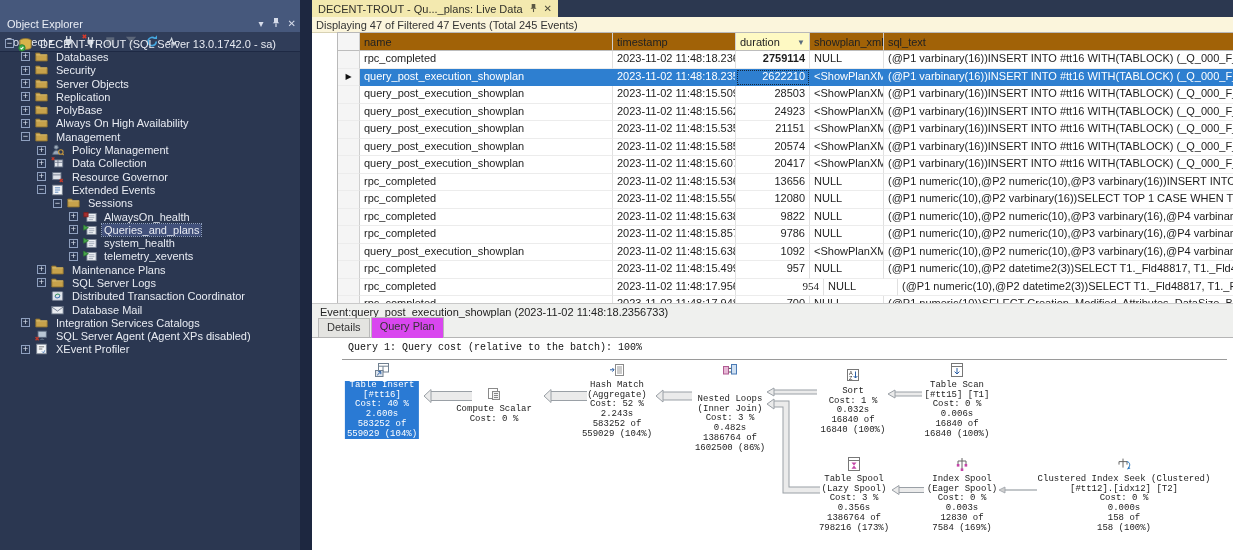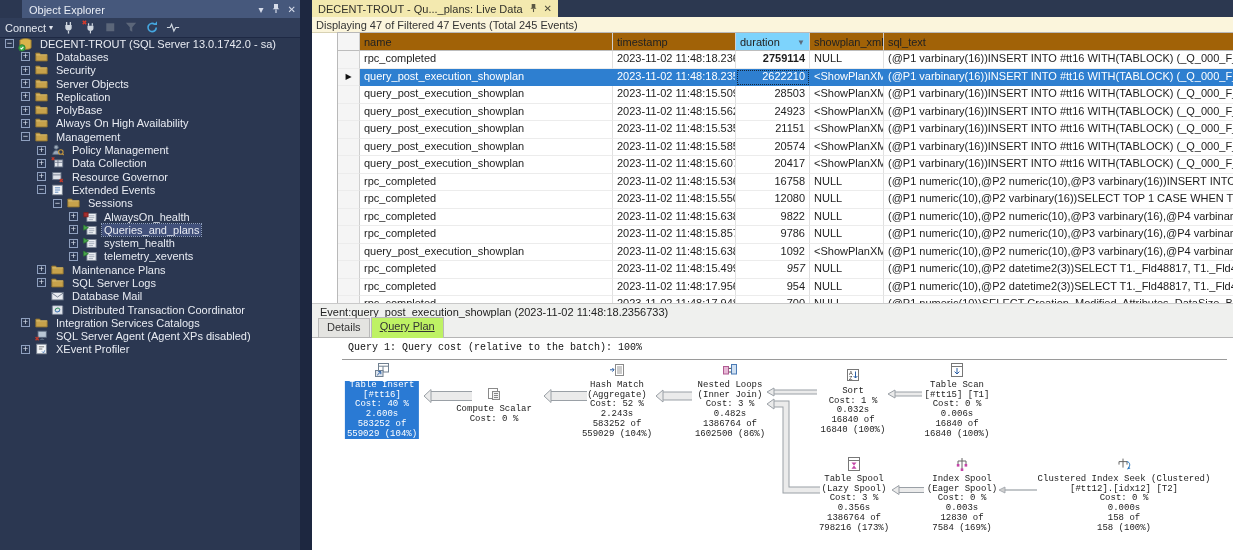--- a/index.html
+++ b/index.html
@@ -1,21 +1,21 @@
 <!DOCTYPE html>
 <html><head>
 <meta charset="utf-8">
 <style>
   html,body{margin:0;padding:0;}
   body{width:1233px;height:550px;overflow:hidden;position:relative;
        font-family:"Liberation Sans",sans-serif;background:#28334e;}
 
   
   #oe-panel{position:absolute;left:0;top:0;width:300px;height:550px;background:#2b3751;}
-  #oe-titlebar{height:16px;background:#46587c;color:#e9edf5;font-size:11px;display:flex;align-items:center;padding:2px 4px 0 7px;margin-left:22px;}
+  #oe-titlebar{height:16px;background:#46587c;color:#e9edf5;font-size:11px;display:flex;align-items:center;padding:16px 4px 0 7px;}
   #oe-titlebar .spacer{flex:1;}
   .tb-ico{color:#d6dcea;font-size:10px;margin-left:7px;cursor:default;line-height:14px;}
   #oe-toolbar{height:19px;background:#303d59;border-bottom:1px solid #1e2944;display:flex;align-items:center;padding:0 5px;color:#e4e8f0;font-size:11px;}
   #oe-toolbar .tool-btn{margin-right:6px;display:flex;align-items:center;}
   #oe-toolbar .connect{margin-right:8px;display:flex;align-items:center;gap:3px;}
   #oe-tree{position:absolute;top:37px;left:0;right:0;bottom:0;overflow:hidden;}
   .tree-row{height:13.3px;display:flex;align-items:center;color:#e8ebf2;font-size:11px;white-space:nowrap;cursor:default;}
   .tree-row .expander{width:9px;height:9px;border:1px solid #8fa0bf;font-size:9px;line-height:7px;text-align:center;color:#dfe6f2;margin-right:4px;box-sizing:border-box;flex:none;background:#2b3751;}
   .tree-row .expander.none{border:none;background:transparent;}
   .tree-row .tree-icon{width:16px;height:14px;margin-right:4px;flex:none;}
@@ -31,32 +31,32 @@
   #doc-tab{height:17px;background:#f3e9af;color:#31302a;font-size:11px;display:flex;align-items:center;padding:0 6px;gap:6px;white-space:nowrap;}
   #doc-tab .tab-ico{color:#4d4a3a;font-size:10px;line-height:10px;}
   #infobar{height:15px;background:#fbf5dc;border-bottom:1px solid #d8d2b4;font-size:11px;color:#333;display:flex;align-items:center;padding:0 4px;}
 
   
   #grid{position:absolute;left:25px;top:32px;right:0;height:271px;overflow:hidden;border-left:1px solid #b9b9b9;border-top:1px solid #b9b9b9;background:#fff;}
   .g-row{display:flex;height:17.5px;box-sizing:border-box;font-size:11px;color:#1d1d1d;background:#fff;}
   .g-row.header{height:18px;background:#f4f4f4;color:#222;}
   .g-cell{box-sizing:border-box;border-right:1px solid #e0e0e0;border-bottom:1px solid #ececec;padding:1px 4px 0 4px;overflow:hidden;white-space:nowrap;flex:none;}
   .header .g-cell{border-right:1px solid #cfcfcf;border-bottom:1px solid #bdbdbd;background:#a16207;display:flex;align-items:center;}
-  .header .g-cell.sorted{background:#7dd3fc;}
+  .header .g-cell.sorted{background:#fef9c3;}
   .header .sort-arrow{margin-left:auto;font-size:8px;color:#5a6b7d;}
   .g-cell.sel-col{background:#f5f5f5;border-right:1px solid #cfcfcf;padding:0;text-align:center;font-size:8px;line-height:16px;color:#111;}
   .g-cell.num{text-align:right;}
   .g-row.selected .g-cell:not(.sel-col){background:#2e7fd0;color:#fff;border-right-color:#2e7fd0;border-bottom-color:#2e7fd0;}
   .g-row.selected .g-cell.focus{outline:1px dotted #14273a;outline-offset:-2px;}
 
   
   #eventbar{position:absolute;left:0;top:303px;right:0;height:15px;background:#eff0ee;border-top:1px solid #c9c9c9;font-size:11px;color:#222;display:flex;align-items:center;padding-left:8px;}
   #detail-tabs{position:absolute;left:0;top:318px;right:0;height:19px;background:#eff0ee;display:flex;align-items:flex-end;padding-left:6px;gap:1px;}
   .d-tab{font-size:11px;color:#333;padding:2px 8px 1px 8px;border:1px solid #b9b9b9;border-bottom:none;background:#e4e4e1;height:15px;}
-  .d-tab.active{background:#bef264;position:relative;z-index:2;margin-bottom:-1px;height:17px;text-decoration:underline;}
+  .d-tab.active{background:#d946ef;position:relative;z-index:2;margin-bottom:-1px;height:17px;}
 
   
   #plan{position:absolute;left:0;top:337px;right:0;bottom:0;background:#fff;border-top:1px solid #b5b5b5;overflow:hidden;}
   #plan-canvas{position:absolute;left:0;top:0;width:921px;height:213px;}
   #plan-header{position:absolute;left:36px;top:4px;font-family:"Liberation Mono",monospace;font-size:10px;color:#111;white-space:pre;}
   #plan-sep{position:absolute;left:30px;top:21px;width:885px;height:0;border-top:1px solid #9a9a9a;}
   #plan-arrows{position:absolute;left:0;top:0;}
   .plan-node{position:absolute;transform:translateX(-50%);text-align:center;}
   .plan-text{position:absolute;transform:translateX(-50%);font-family:"Liberation Mono",monospace;font-size:9px;line-height:9.7px;color:#1c1c1c;white-space:nowrap;text-align:center;padding:0 2px;}
   .plan-text.selected{background:#2a7ad4;color:#fff;}
@@ -280,33 +280,33 @@
         <span class="expander">+</span>
         <span class="tree-icon"><svg width="15" height="14" viewBox="0 0 16 16" fill="none">
             <path d="M1.5 3.5h4.4l1.3 1.8h7.3v7.2h-13z" fill="#c7a24b" stroke="#8f7230"></path>
             <path d="M1.9 5.6h12.3" stroke="#dcc278"></path>
           </svg></span>
         <span class="tree-label">SQL Server Logs</span>
       </div>
       <div class="tree-row" style="padding-left: 37px;">
         <span class="expander none"></span>
         <span class="tree-icon"><svg width="15" height="14" viewBox="0 0 16 16" fill="none">
-            <rect x="1.5" y="4" width="13" height="8.5" fill="#e8ebf0" stroke="#6b7689"></rect>
-            <path d="M1.5 4.6l6.5 4.6 6.5-4.6" stroke="#6b7689"></path>
-          </svg></span>
-        <span class="tree-label">Database Mail</span>
-      </div>
-      <div class="tree-row" style="padding-left: 37px;">
-        <span class="expander none"></span>
-        <span class="tree-icon"><svg width="15" height="14" viewBox="0 0 16 16" fill="none">
             <rect x="2" y="3" width="12" height="10" rx="1" fill="#dfe3ea" stroke="#6b7689"></rect>
             <path d="M5.3 8.6a2.8 2.8 0 0 1 5.4-1" stroke="#2e8b57" stroke-width="1.2"></path>
             <path d="M10.7 7.4a2.8 2.8 0 0 1-5.4 1" stroke="#3a6fb0" stroke-width="1.2"></path>
           </svg></span>
         <span class="tree-label">Distributed Transaction Coordinator</span>
+      </div>
+      <div class="tree-row" style="padding-left: 37px;">
+        <span class="expander none"></span>
+        <span class="tree-icon"><svg width="15" height="14" viewBox="0 0 16 16" fill="none">
+            <rect x="1.5" y="4" width="13" height="8.5" fill="#e8ebf0" stroke="#6b7689"></rect>
+            <path d="M1.5 4.6l6.5 4.6 6.5-4.6" stroke="#6b7689"></path>
+          </svg></span>
+        <span class="tree-label">Database Mail</span>
       </div>
       <div class="tree-row" style="padding-left: 21px;">
         <span class="expander">+</span>
         <span class="tree-icon"><svg width="15" height="14" viewBox="0 0 16 16" fill="none">
             <path d="M1.5 3.5h4.4l1.3 1.8h7.3v7.2h-13z" fill="#c7a24b" stroke="#8f7230"></path>
             <path d="M1.9 5.6h12.3" stroke="#dcc278"></path>
           </svg></span>
         <span class="tree-label">Integration Services Catalogs</span>
       </div>
       <div class="tree-row" style="padding-left: 21px;">
@@ -422,21 +422,21 @@
         <div class="g-cell" style="width: 253px;">query_post_execution_showplan</div>
         <div class="g-cell" style="width: 123px;">2023-11-02 11:48:15.6071531</div>
         <div class="g-cell num" style="width: 74px;">20417</div>
         <div class="g-cell" style="width: 74px;">&lt;ShowPlanXML ...</div>
         <div class="g-cell" style="width: 350px;">(@P1 varbinary(16))INSERT INTO #tt16 WITH(TABLOCK) (_Q_000_F_000RRef, _Q_000_F_...</div>
       </div>
       <div class="g-row">
         <div class="g-cell sel-col" style="width: 22px;"></div>
         <div class="g-cell" style="width: 253px;">rpc_completed</div>
         <div class="g-cell" style="width: 123px;">2023-11-02 11:48:15.5365042</div>
-        <div class="g-cell num" style="width: 74px;">16758</div>
+        <div class="g-cell num" style="width: 74px;">13656</div>
         <div class="g-cell" style="width: 74px;">NULL</div>
         <div class="g-cell" style="width: 350px;">(@P1 numeric(10),@P2 numeric(10),@P3 varbinary(16))INSERT INTO #tt24 WITH(TABLOCK...</div>
       </div>
       <div class="g-row">
         <div class="g-cell sel-col" style="width: 22px;"></div>
         <div class="g-cell" style="width: 253px;">rpc_completed</div>
         <div class="g-cell" style="width: 123px;">2023-11-02 11:48:15.5502318</div>
         <div class="g-cell num" style="width: 74px;">12080</div>
         <div class="g-cell" style="width: 74px;">NULL</div>
         <div class="g-cell" style="width: 350px;">(@P1 numeric(10),@P2 varbinary(16))SELECT TOP 1 CASE WHEN T1._Fld15929_TYPE = 0...</div>
@@ -462,29 +462,29 @@
         <div class="g-cell" style="width: 253px;">query_post_execution_showplan</div>
         <div class="g-cell" style="width: 123px;">2023-11-02 11:48:15.6381436</div>
         <div class="g-cell num" style="width: 74px;">1092</div>
         <div class="g-cell" style="width: 74px;">&lt;ShowPlanXML ...</div>
         <div class="g-cell" style="width: 350px;">(@P1 numeric(10),@P2 numeric(10),@P3 varbinary(16),@P4 varbinary(16))SELECT T1._Fld9...</div>
       </div>
       <div class="g-row">
         <div class="g-cell sel-col" style="width: 22px;"></div>
         <div class="g-cell" style="width: 253px;">rpc_completed</div>
         <div class="g-cell" style="width: 123px;">2023-11-02 11:48:15.4991719</div>
-        <div class="g-cell num" style="width: 74px; font-style: italic;">957</div>
+        <div class="g-cell num" style="width: 74px;">957</div>
         <div class="g-cell" style="width: 74px;">NULL</div>
         <div class="g-cell" style="width: 350px;">(@P1 numeric(10),@P2 datetime2(3))SELECT T1._Fld48817, T1._Fld48818, T1._Fld48819, T...</div>
       </div>
       <div class="g-row">
         <div class="g-cell sel-col" style="width: 22px;"></div>
         <div class="g-cell" style="width: 253px;">rpc_completed</div>
         <div class="g-cell" style="width: 123px;">2023-11-02 11:48:17.9569026</div>
-        <div class="g-cell num" style="width: 74px;">954</div>
+        <div class="g-cell num" style="width: 88px; font-family: Liberation Serif, serif;">954</div>
         <div class="g-cell" style="width: 74px;">NULL</div>
         <div class="g-cell" style="width: 350px;">(@P1 numeric(10),@P2 datetime2(3))SELECT T1._Fld48817, T1._Fld48818, T1._Fld48819, T...</div>
       </div>
       <div class="g-row">
         <div class="g-cell sel-col" style="width: 22px;"></div>
         <div class="g-cell" style="width: 253px;">rpc_completed</div>
         <div class="g-cell" style="width: 123px;">2023-11-02 11:48:17.9484480</div>
         <div class="g-cell num" style="width: 74px;">700</div>
         <div class="g-cell" style="width: 74px;">NULL</div>
         <div class="g-cell" style="width: 350px;">(@P1 numeric(10))SELECT Creation, Modified, Attributes, DataSize, BinaryData FROM P...</div>
@@ -562,21 +562,21 @@
           <div>Cost: 52 %</div>
           <div>2.243s</div>
           <div>583252 of</div>
           <div>559029 (104%)</div>
         </div>
         <span class="plan-node node-icon" style="left: 418px; top: 24px;"><svg width="16" height="16" viewBox="0 0 16 16" fill="none">
             <rect x="1.5" y="4.5" width="5" height="7.5" fill="#e7b8d6" stroke="#b05a92"></rect>
             <rect x="9.5" y="2.5" width="5" height="9.5" fill="#cfe0f2" stroke="#4a7ab5"></rect>
             <path d="M6.8 6.4h2.4M6.8 10h2.4" stroke="#555"></path>
           </svg></span>
-        <div class="plan-text" style="left: 418px; top: 43px;">
+        <div class="plan-text" style="left: 418px; top: 57px;">
           <div>Nested Loops</div>
           <div>(Inner Join)</div>
           <div>Cost: 3 %</div>
           <div>0.482s</div>
           <div>1386764 of</div>
           <div>1602500 (86%)</div>
         </div>
         <span class="plan-node node-icon" style="left: 541px; top: 29px;"><svg width="16" height="16" viewBox="0 0 16 16" fill="none">
             <rect x="2.5" y="2.5" width="11" height="11" fill="#fff" stroke="#777"></rect>
             <text x="4" y="8.2" font-size="5.5" fill="#333" font-family="sans-serif">A</text>

